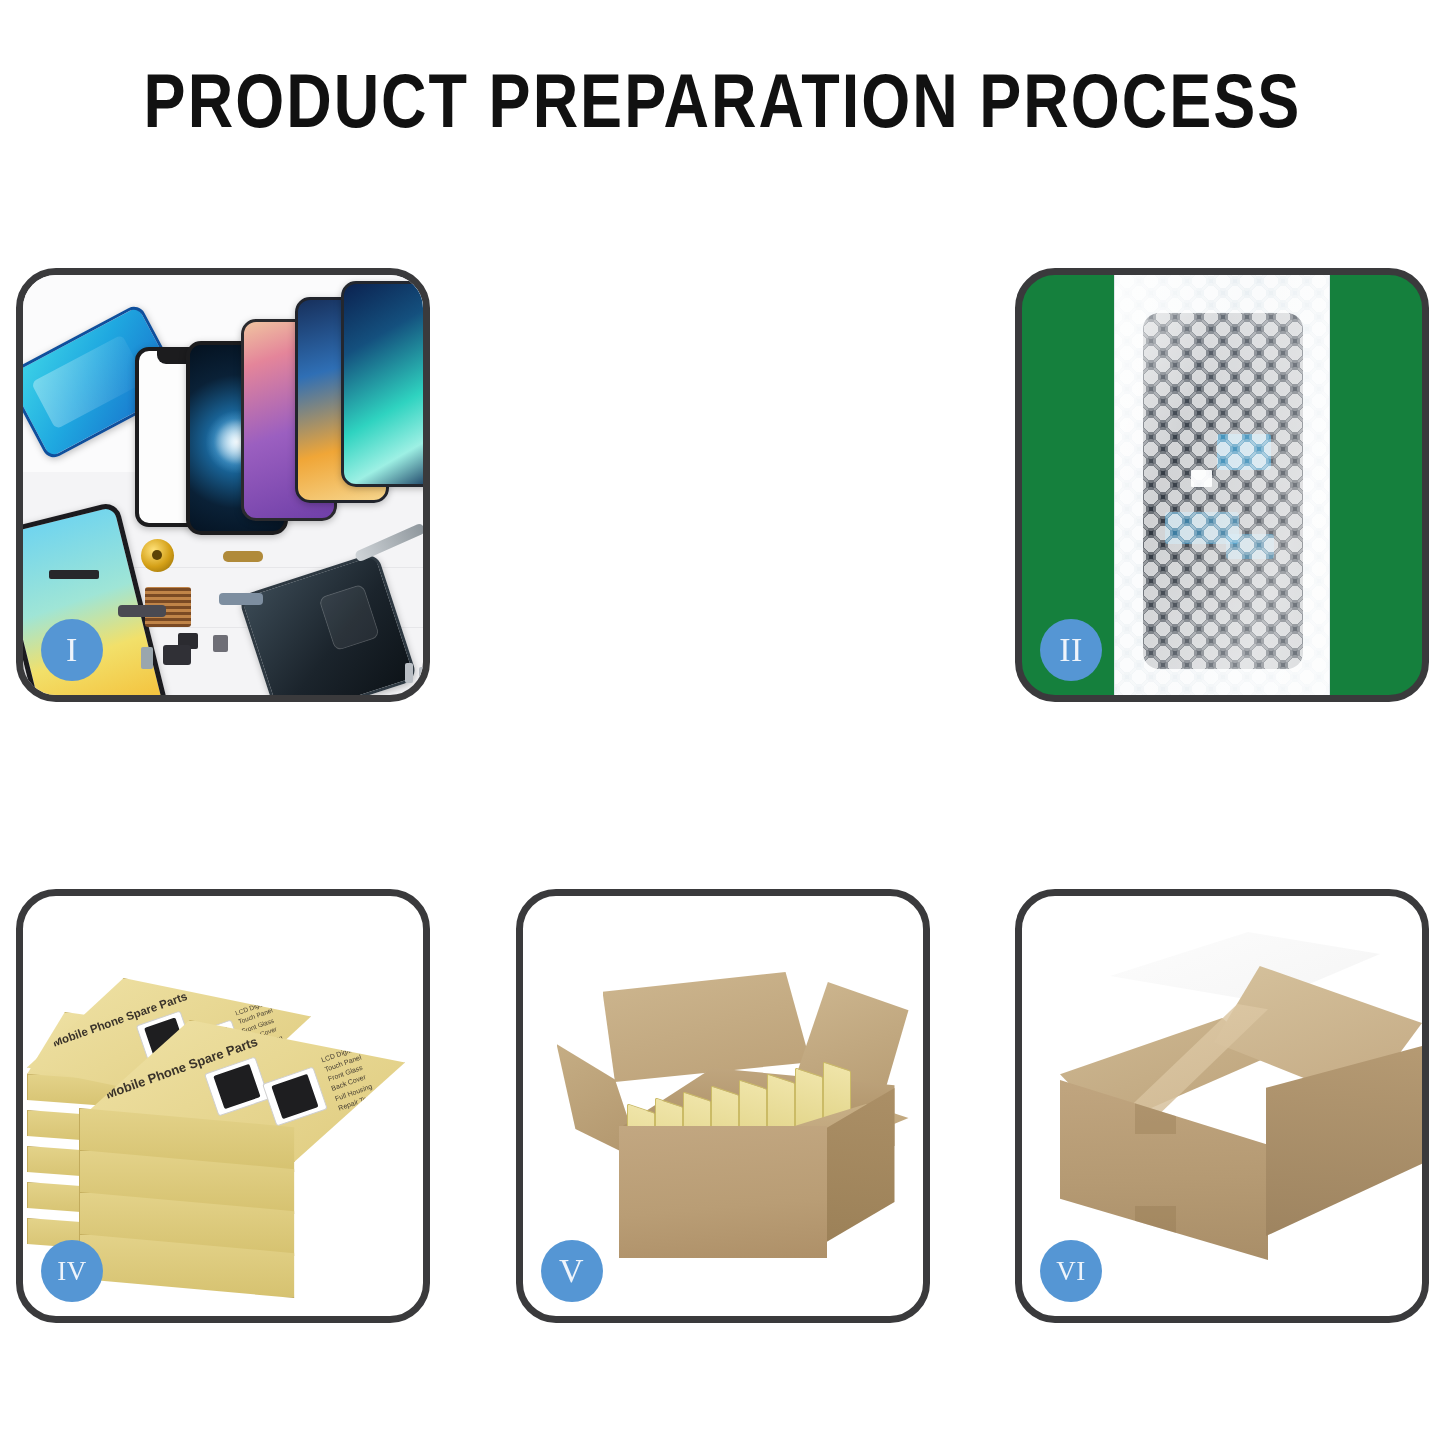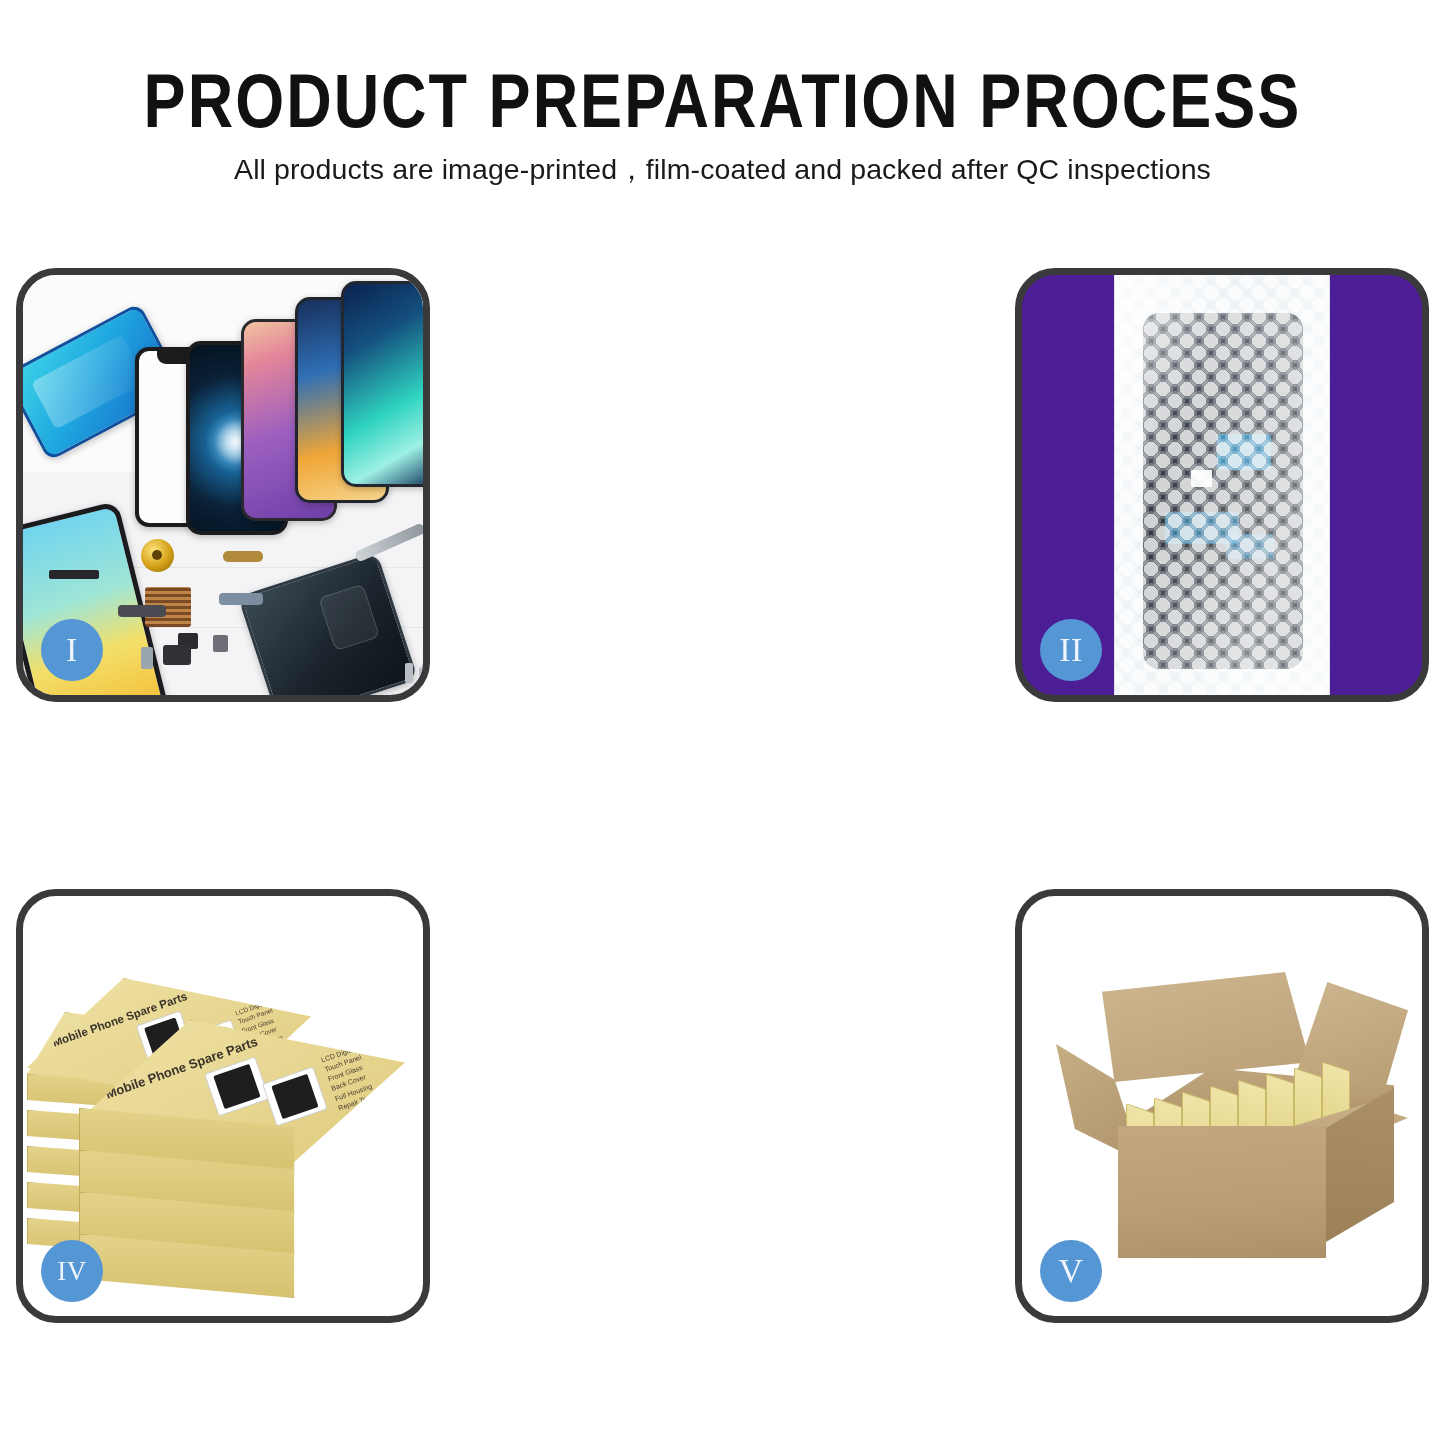--- a/index.html
+++ b/index.html
@@ -94,21 +94,21 @@
   .c-sq1{left:155px;top:358px;width:20px;height:16px;background:#2b2b30;}
   .c-sq2{left:190px;top:360px;width:15px;height:17px;background:#6e6e76;border-radius:2px;}
   .c-sq3{left:118px;top:372px;width:12px;height:22px;background:#9aa6ad;border-radius:2px;}
   .c-sq4{left:140px;top:370px;width:28px;height:20px;background:#303036;border-radius:3px;}
   .c-tool{left:330px;top:262px;width:74px;height:11px;border-radius:5px;
     background:linear-gradient(90deg,#cfd4d8,#8e969c);transform:rotate(-24deg);}
   .c-sc1{left:382px;top:388px;width:8px;height:20px;background:#b9bec4;border-radius:2px;}
   .c-sc2{left:396px;top:392px;width:8px;height:20px;background:#b9bec4;border-radius:2px;}
 
   
-  .p2{background:#4c1d95;}
+  .p2{background:#15803d;}
   .bag{position:absolute;left:92px;top:-6px;width:214px;height:452px;
     background:linear-gradient(100deg,#f3f6f8 0%,#e8eef2 50%,#f4f7f9 100%);
     border-left:1px solid #dfe6ea;border-right:1px solid #dfe6ea;}
   .part2{position:absolute;left:28px;top:44px;width:160px;height:356px;border-radius:16px;
     background:linear-gradient(168deg,#6c737c 0%,#3c444e 28%,#2c333c 60%,#464e58 100%);}
   .part2 .blueA{position:absolute;left:46%;top:34%;width:34%;height:10%;
     background:#2e9fd8;opacity:.75;border-radius:3px;}
   .part2 .blueB{position:absolute;left:14%;top:56%;width:46%;height:9%;
     background:#2e9fd8;opacity:.6;border-radius:3px;}
   .part2 .blueC{position:absolute;left:52%;top:62%;width:30%;height:7%;
@@ -219,21 +219,20 @@
   .s-tab{position:absolute;background:rgba(140,112,74,.30);}
   .s-white{position:absolute;left:36px;top:2px;width:300px;height:110px;
     background:linear-gradient(160deg,#fdfdfd,#f2f2f2);
     clip-path:polygon(56% 0,100% 20%,62% 64%,10% 40%);opacity:.95;}
 </style>
 </head>
 <body>
 
 <div class="header">
   <div class="title">PRODUCT PREPARATION PROCESS</div>
-  <div class="subtitle">All products are image-printed，film-coated and packed after QC inspections</div>
 </div>
 
 <div class="grid">
 
   <div class="row r1">
 
     <div class="panel p1">
       <div class="scene">
         <div class="whiteband"></div>
         <div class="shelf" style="top:292px"></div>
@@ -382,15 +381,31 @@
           <div class="gbar" style="left:262px;top:108px;width:26px;height:86px;transform:skewY(18deg);"></div>
 
           <div class="v-flapfront"></div>
           <div class="v-front"></div>
           <div class="v-rightface"></div>
         </div>
       </div>
       <div class="badge">V</div>
     </div>
 
+    <div class="panel p6">
+      <div class="scene">
+        <div class="s6">
+          <div class="s-white"></div>
+          <div class="s-topL"></div>
+          <div class="s-topR"></div>
+          <div class="s-tape"></div>
+          <div class="s-front">
+            <div class="s-tab" style="left:36%;top:8%;width:20%;height:22%;"></div>
+            <div class="s-tab" style="left:36%;top:70%;width:20%;height:20%;"></div>
+          </div>
+          <div class="s-side"></div>
+        </div>
+      </div>
+      <div class="badge small">VI</div>
+    </div>
 
   </div>
 </div>
 
 </body></html>

